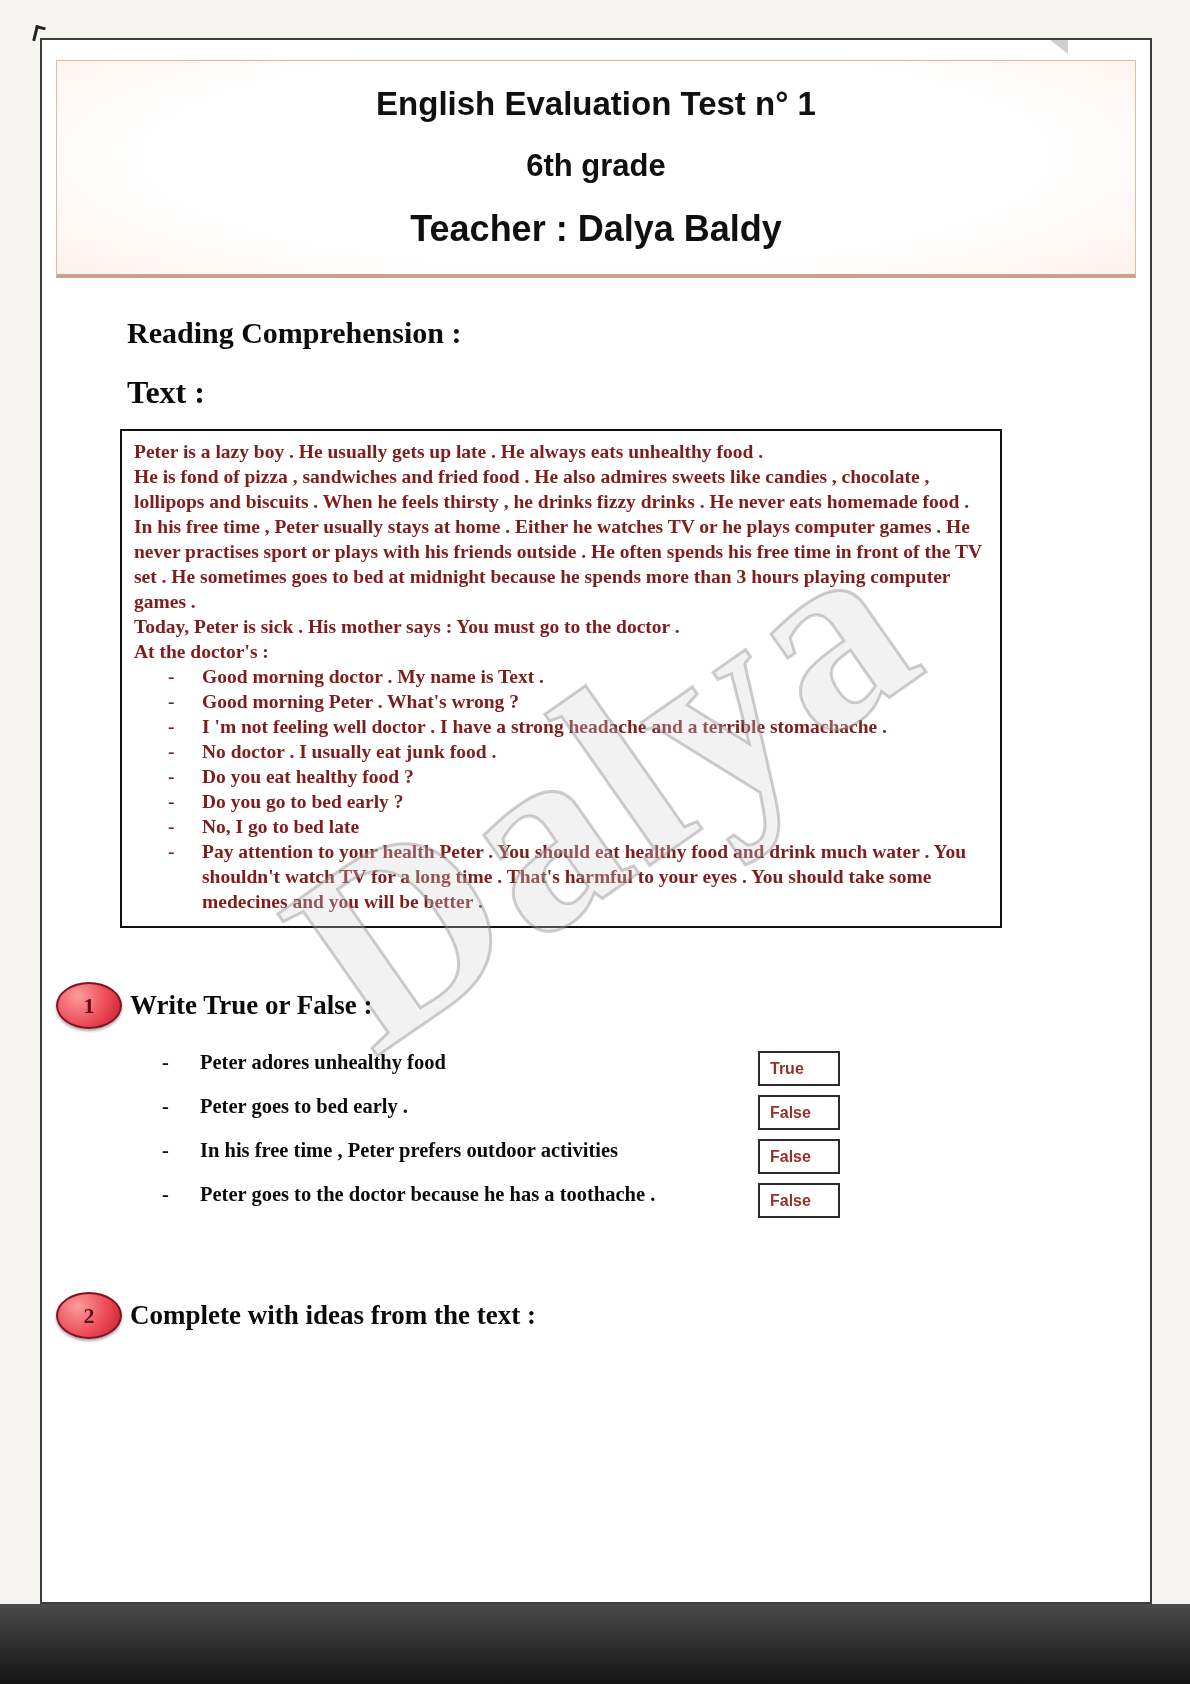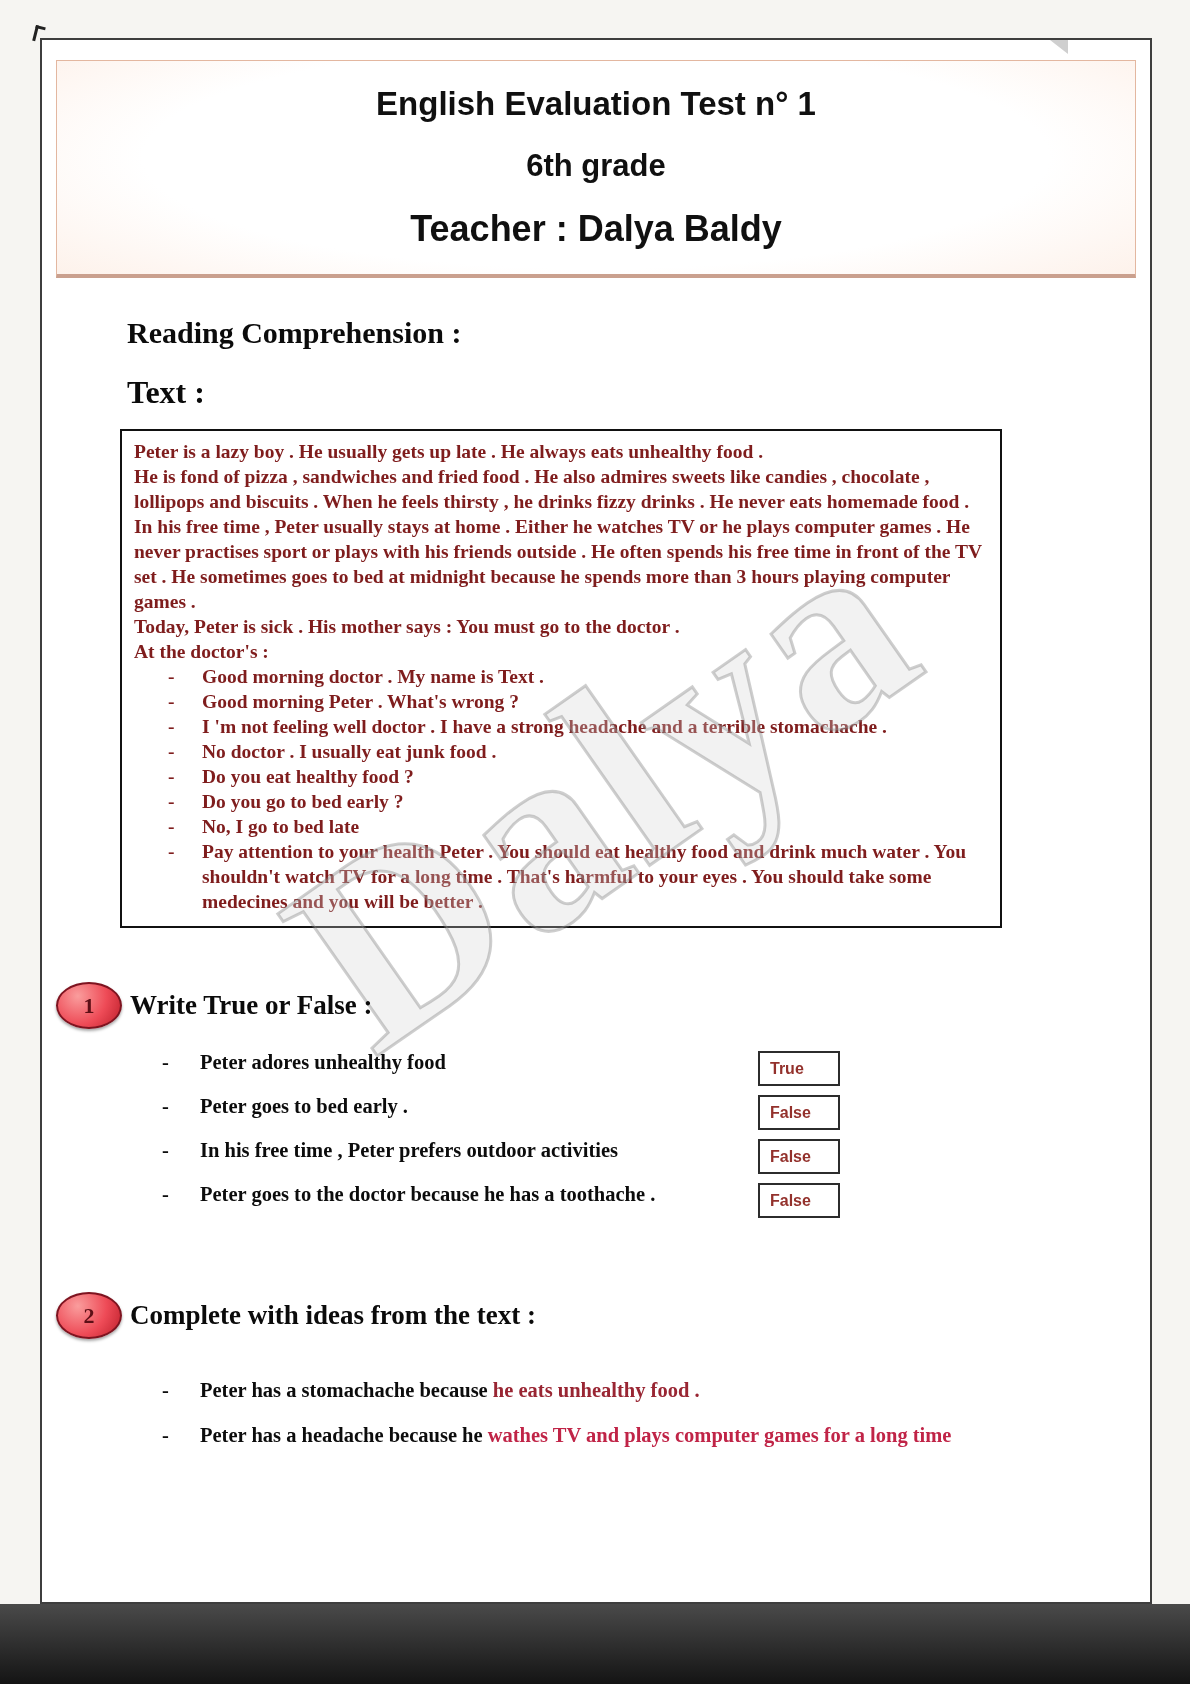--- a/index.html
+++ b/index.html
@@ -170,24 +170,16 @@
       <div class="tf-statement">Peter goes to the doctor because he has a toothache .</div>
       <div class="answer-box">False</div>
     </div>
   </div>
 
   <div class="ex-header ex2">
     <div class="badge">2</div>
     <div class="ex-title">Complete with ideas from the text :</div>
   </div>
 
-  <div class="ex2-list">
-    <div class="ex2-row">
-      <span>Peter has a stomachache because </span><span class="ans-dark">he eats unhealthy food .</span>
-    </div>
-    <div class="ex2-row">
-      <span>Peter has a headache because he </span><span class="ans-bright">wathes TV and plays computer games for a long time</span>
-    </div>
-  </div>
 
 </div>
 
 <div class="bottom-bar"></div>
 
 </body></html>

